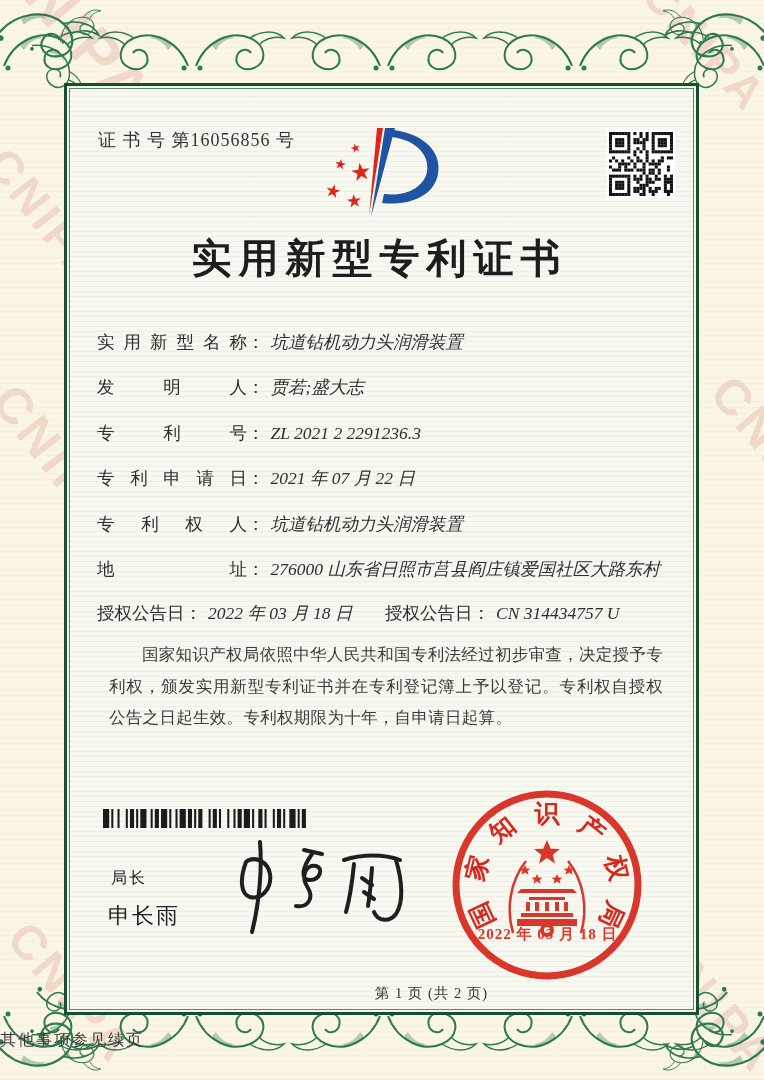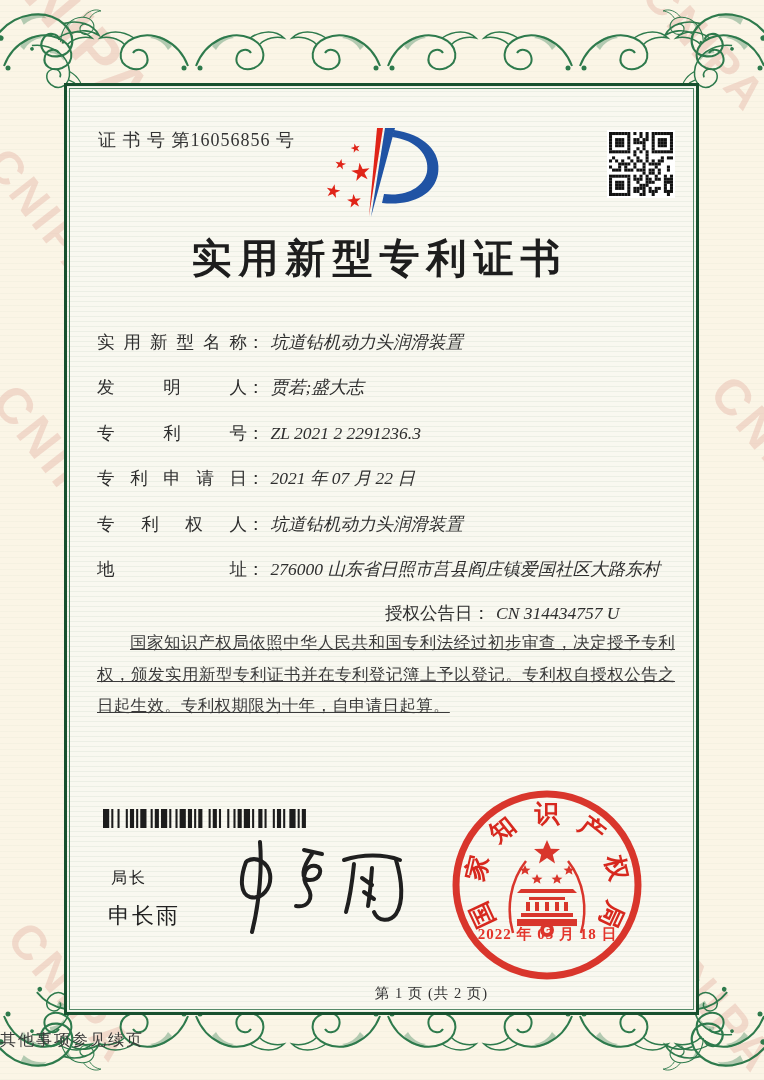--- a/index.html
+++ b/index.html
@@ -29,21 +29,21 @@
   #title{left:65px;top:231px;width:629px;text-align:center;font-size:40px;font-weight:bold;
          color:#1d1d1d;letter-spacing:7px;}
   #fields{left:97px;top:330px;}
   .frow{height:45.4px;font-size:17.5px;color:#2e2e2e;white-space:nowrap;}
   .dist{display:inline-flex;justify-content:space-between;width:150px;vertical-align:bottom;}
   .fval{margin-left:6px;font-style:italic;}
   #grant-row{left:97px;top:601px;font-size:17.5px;color:#2e2e2e;white-space:nowrap;width:580px;}
   #grant-no{position:absolute;left:288px;top:0;}
   #paras{left:97px;top:627px;width:578px;font-size:16.5px;line-height:31.5px;color:#3a3a3a;
          text-align:justify;letter-spacing:0.3px;}
-  #paras p{margin:0;text-indent:2em;text-decoration:underline;}
+  #paras p{margin:12px;text-indent:2em;}
   #barcode{left:103px;top:809px;width:205px;height:19px;}
   #signer-title{left:111px;top:868px;font-size:16px;color:#222;letter-spacing:2px;}
   #signer-name{left:108px;top:901px;font-size:22px;color:#222;letter-spacing:2px;}
   #signature{left:212px;top:836px;width:210px;height:108px;}
   #seal{left:447px;top:785px;width:200px;height:200px;z-index:4;}
   #seal-ring span{position:absolute;font-size:25px;font-weight:bold;color:#d7281e;
                   font-family:"Liberation Serif","DejaVu Serif",serif;}
   #seal-date{left:460px;top:925px;width:175px;text-align:center;font-size:15px;font-weight:bold;
              color:#e3342a;letter-spacing:1px;z-index:5;}
   #page-no{left:65px;top:984px;width:733px;text-align:center;font-size:14.5px;color:#333;letter-spacing:1px;}
@@ -407,20 +407,23 @@
   </div>
   <div class="frow">
     <span class="dist">
         <span>地</span>
         <span>址</span>
       </span><span>：</span><span class="fval">276000 山东省日照市莒县阎庄镇爱国社区大路东村</span>
   </div>
 </div>
 
 <div class="abs" id="grant-row">
+  <span>
+    <span>授权公告日</span><span>：</span><span class="fval">2022 年 03 月 18 日</span>
+  </span>
   <span id="grant-no">
     <span>授权公告日</span><span>：</span><span class="fval">CN 314434757 U</span>
   </span>
 </div>
 
 <div class="abs" id="paras">
   <p>国家知识产权局依照中华人民共和国专利法经过初步审查，决定授予专利权，颁发实用新型专利证书并在专利登记簿上予以登记。专利权自授权公告之日起生效。专利权期限为十年，自申请日起算。</p>
 </div>
 
 <svg class="abs" id="barcode" viewBox="0 0 205 19" preserveAspectRatio="none">

